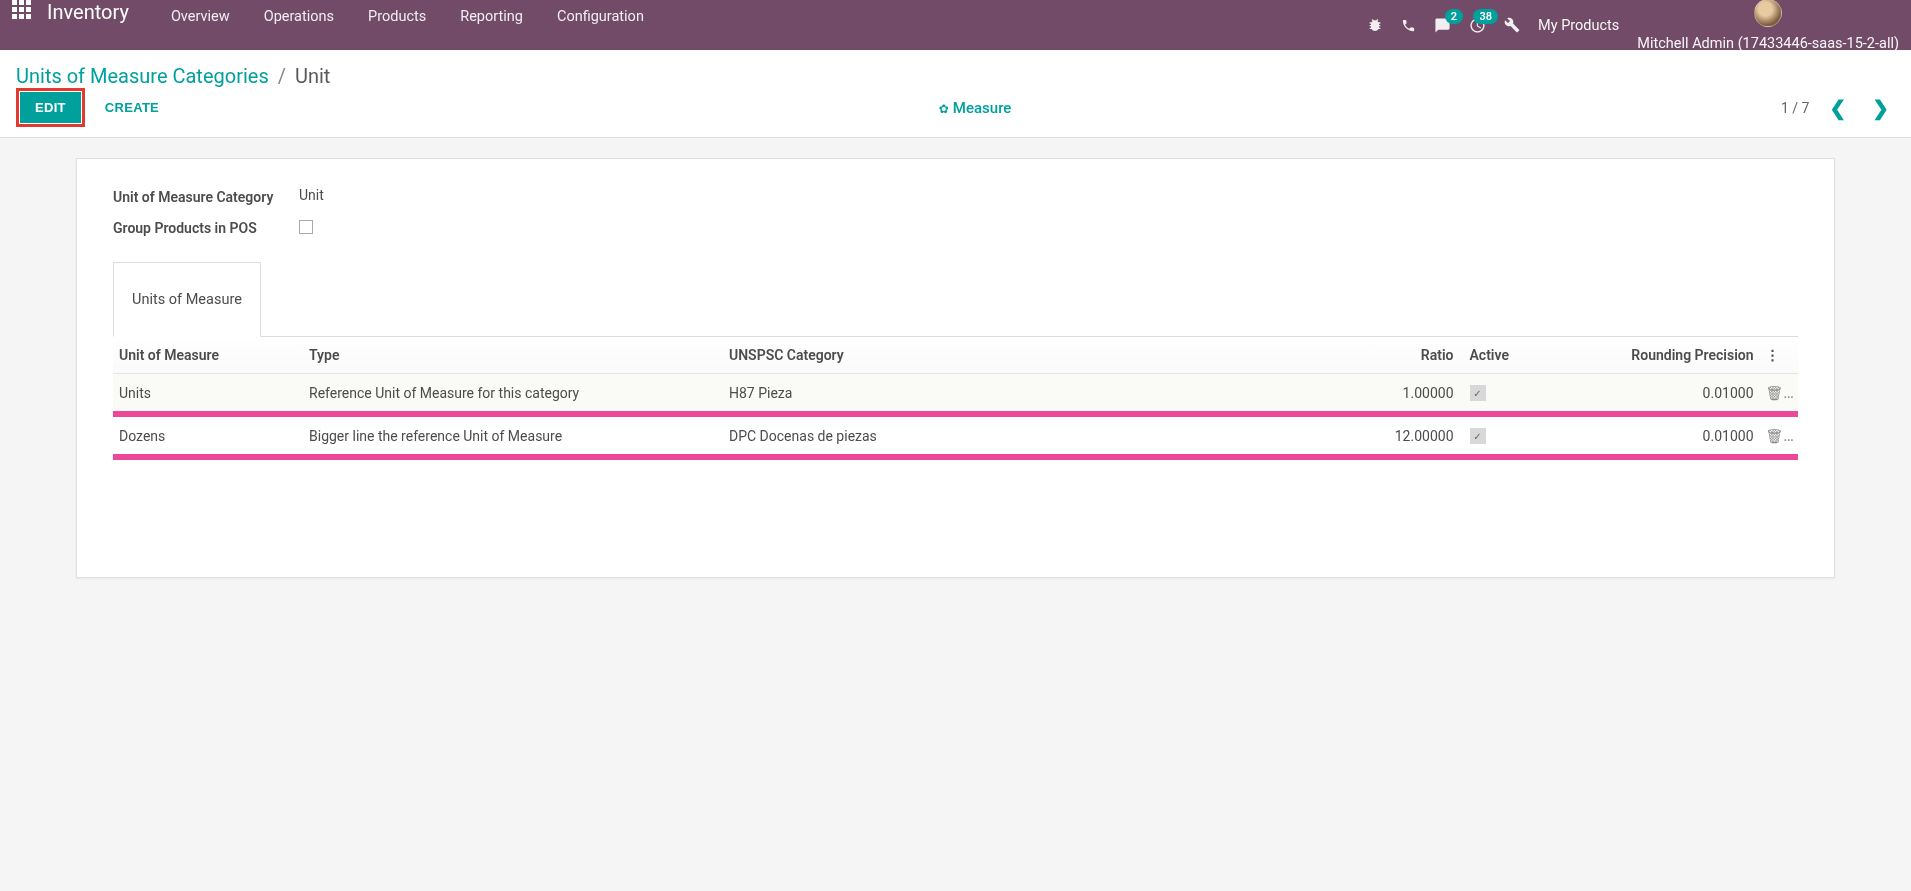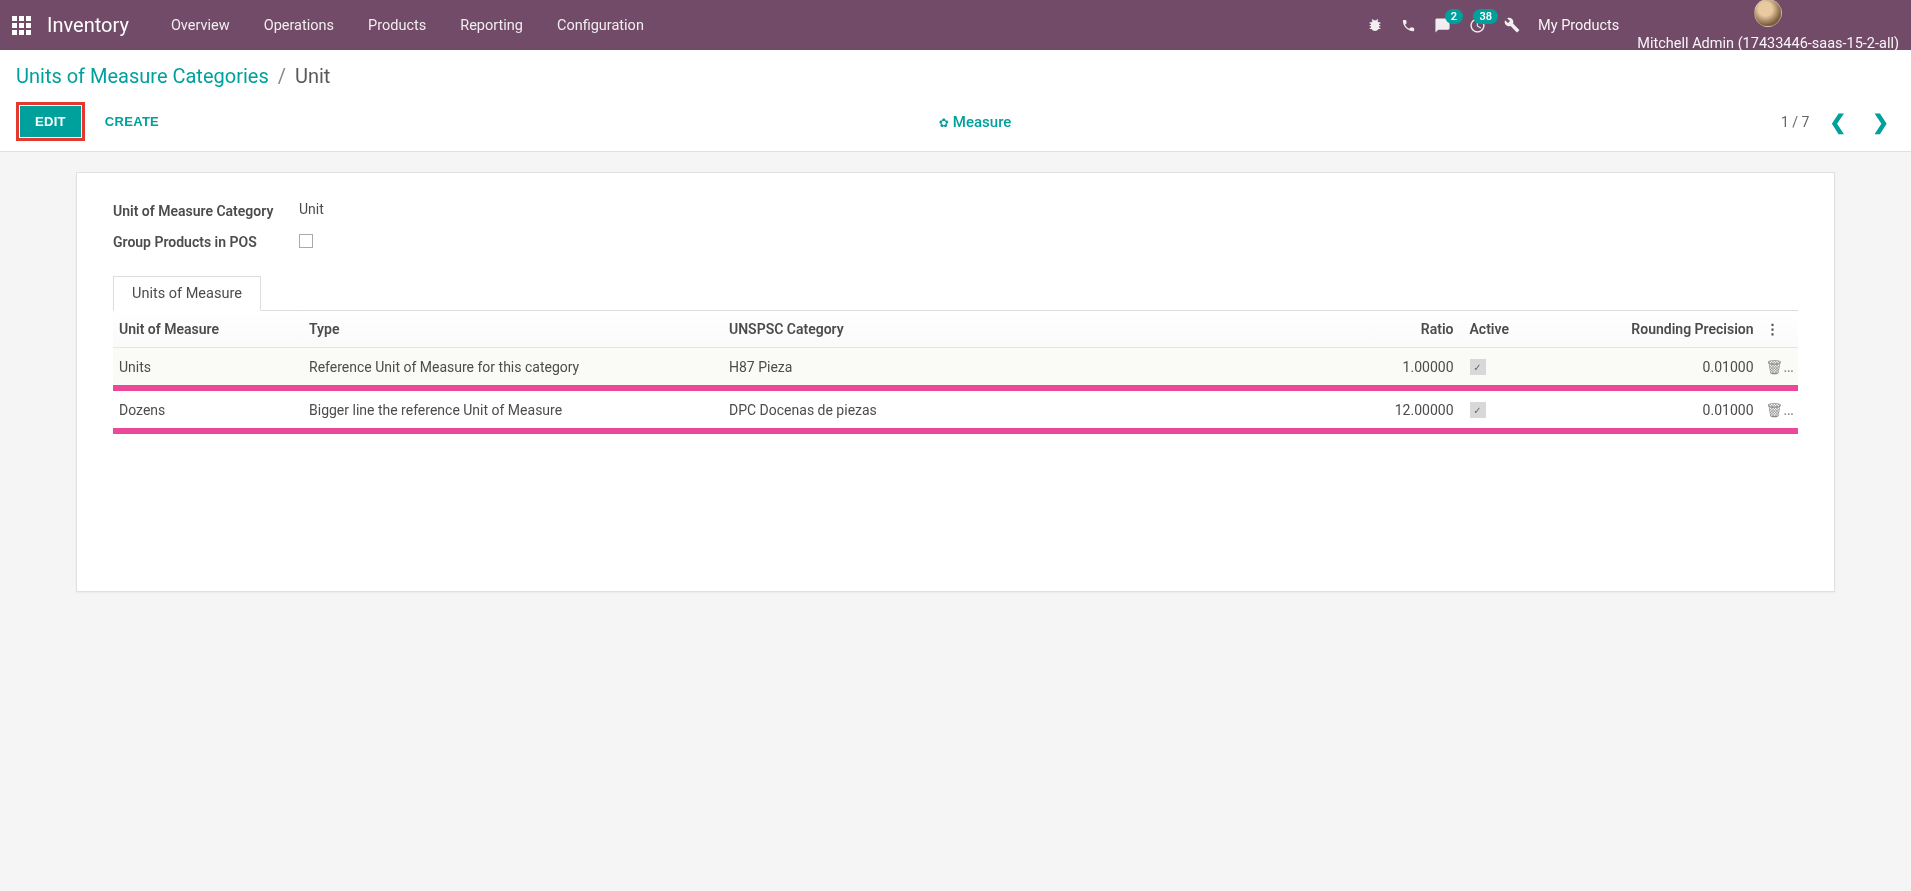--- a/index.html
+++ b/index.html
@@ -1,35 +1,35 @@
 <!DOCTYPE html>
 <html><head>
 <meta charset="utf-8">
 <style>
 * { box-sizing: border-box; margin: 0; padding: 0; }
 body { font-family: -apple-system, BlinkMacSystemFont, "Segoe UI", Roboto, "Helvetica Neue", sans-serif; background: #f5f5f5; color: #4c4c4c; font-size: 14px; }
 
 
-.navbar { background: #714b67; color: #fff; height: 50px; display: flex; align-items: center; padding: 0 12px; }
+.navbar { background: #714b67; color: #fff; height: 50px; display: flex; padding: 0 12px; }
 .navbar .apps-icon { display: grid; grid-template-columns: repeat(3, 5px); grid-template-rows: repeat(3, 5px); gap: 2px; cursor: pointer; }
 .navbar .apps-icon span { background: #fff; width: 5px; height: 5px; }
 .navbar .brand { font-size: 20px; font-weight: 400; margin-left: 16px; margin-right: 28px; color: #fff; }
 .navbar .menu { display: flex; gap: 6px; }
 .navbar .menu a { color: rgba(255,255,255,0.9); text-decoration: none; padding: 8px 14px; font-size: 14.5px; }
 .navbar .spacer { flex: 1; }
 .navbar .right { display: flex; align-items: center; gap: 18px; }
 .navbar .icon-btn { position: relative; color: rgba(255,255,255,0.9); cursor: pointer; display:flex; align-items:center; }
 .navbar .badge { position: absolute; top: -8px; right: -12px; background: #00a09d; color: #fff; border-radius: 10px; font-size: 11px; padding: 1px 6px; font-weight:600; }
 .navbar .company { color: rgba(255,255,255,0.95); font-size: 14.5px; }
 .navbar .user { display: flex; align-items: center; gap: 8px; color: rgba(255,255,255,0.95); font-size: 14.5px; flex-direction: column; }
 .navbar .avatar { width: 28px; height: 28px; border-radius: 50%; background: radial-gradient(circle at 40% 35%, #e8c9a0 30%, #7a5c3e 70%); border: 1px solid rgba(255,255,255,0.3); }
 
 
 .control-area { background: #fff; border-bottom: 1px solid #e0e0e0; padding: 14px 16px 10px 16px; }
-.breadcrumb { font-size: 20px; color: #5a5a5a; margin-bottom: 14px; }
+.breadcrumb { font-size: 20px; color: #5a5a5a; }
 .breadcrumb a { color: #00a09d; text-decoration: none; }
 .breadcrumb .sep { color: #888; margin: 0 4px; }
 .control-row { display: flex; align-items: center; }
 .btn-edit { background: #00a09d; color: #fff; border: 1px solid #00a09d; padding: 7px 14px; font-size: 13px; font-weight: 600; cursor: pointer; letter-spacing: 0.3px; }
 .edit-highlight { display: inline-block; border: 3px solid #e23a2e; padding: 1px; margin-right: 10px; }
 .btn-create { background: transparent; color: #00a09d; border: none; padding: 7px 10px; font-size: 13px; font-weight: 600; cursor: pointer; letter-spacing: 0.3px; }
 .control-center { flex: 1; text-align: center; }
 .action-btn { color: #00a09d; font-size: 15px; cursor: pointer; font-weight: 500; }
 .action-btn::before { content: "✿"; font-size: 12px; margin-right: 4px; }
 .pager { display: flex; align-items: center; gap: 14px; color: #666; font-size: 14px; }
@@ -38,21 +38,21 @@
 
 .sheet-wrap { padding: 20px 76px; }
 .sheet { background: #fff; border: 1px solid #e0e0e0; padding: 28px 36px; box-shadow: 0 1px 2px rgba(0,0,0,0.05); min-height: 420px; }
 .form-row { display: flex; margin-bottom: 10px; }
 .form-label { width: 186px; font-weight: 600; color: #4c4c4c; font-size: 14px; line-height: 1.5; }
 .form-value { color: #4c4c4c; font-size: 14px; }
 .chk { width: 14px; height: 14px; border: 1px solid #aaa; display: inline-block; vertical-align: middle; }
 
 
 .tabs { margin-top: 22px; }
-.tab { display: inline-block; padding: 8px 18px; border: 1px solid #ddd; border-bottom: 1px solid #fff; background: #fff; color: #4c4c4c; font-size: 14.5px; position: relative; top: 1px; cursor: pointer; }
+.tab { display: inline-block; padding: 28px 18px; border: 1px solid #ddd; border-bottom: 1px solid #fff; background: #fff; color: #4c4c4c; font-size: 14.5px; position: relative; top: 1px; cursor: pointer; }
 .tab-content { border-top: 1px solid #ddd; }
 
 
 table.uom { width: 100%; border-collapse: collapse; margin-top: 0; }
 table.uom th { text-align: left; padding: 10px 6px; font-weight: 600; color: #4c4c4c; font-size: 14px; border-bottom: 1px solid #e5e5e5; background: linear-gradient(#fff, #fafafa); }
 table.uom td { padding: 9px 6px; border-bottom: 6px solid #ec4899; color: #4c4c4c; font-size: 14px; }
 table.uom th.r, table.uom td.r { text-align: right; }
 .chk-cell { width: 16px; height: 16px; background: #d8d8d8; display: inline-flex; align-items:center; justify-content:center; font-size:10px; color:#666; }
 .trash { color: #888; cursor: pointer; font-size: 14px; }
 .ellips { color: #888; font-size: 16px; letter-spacing: -2px; }

